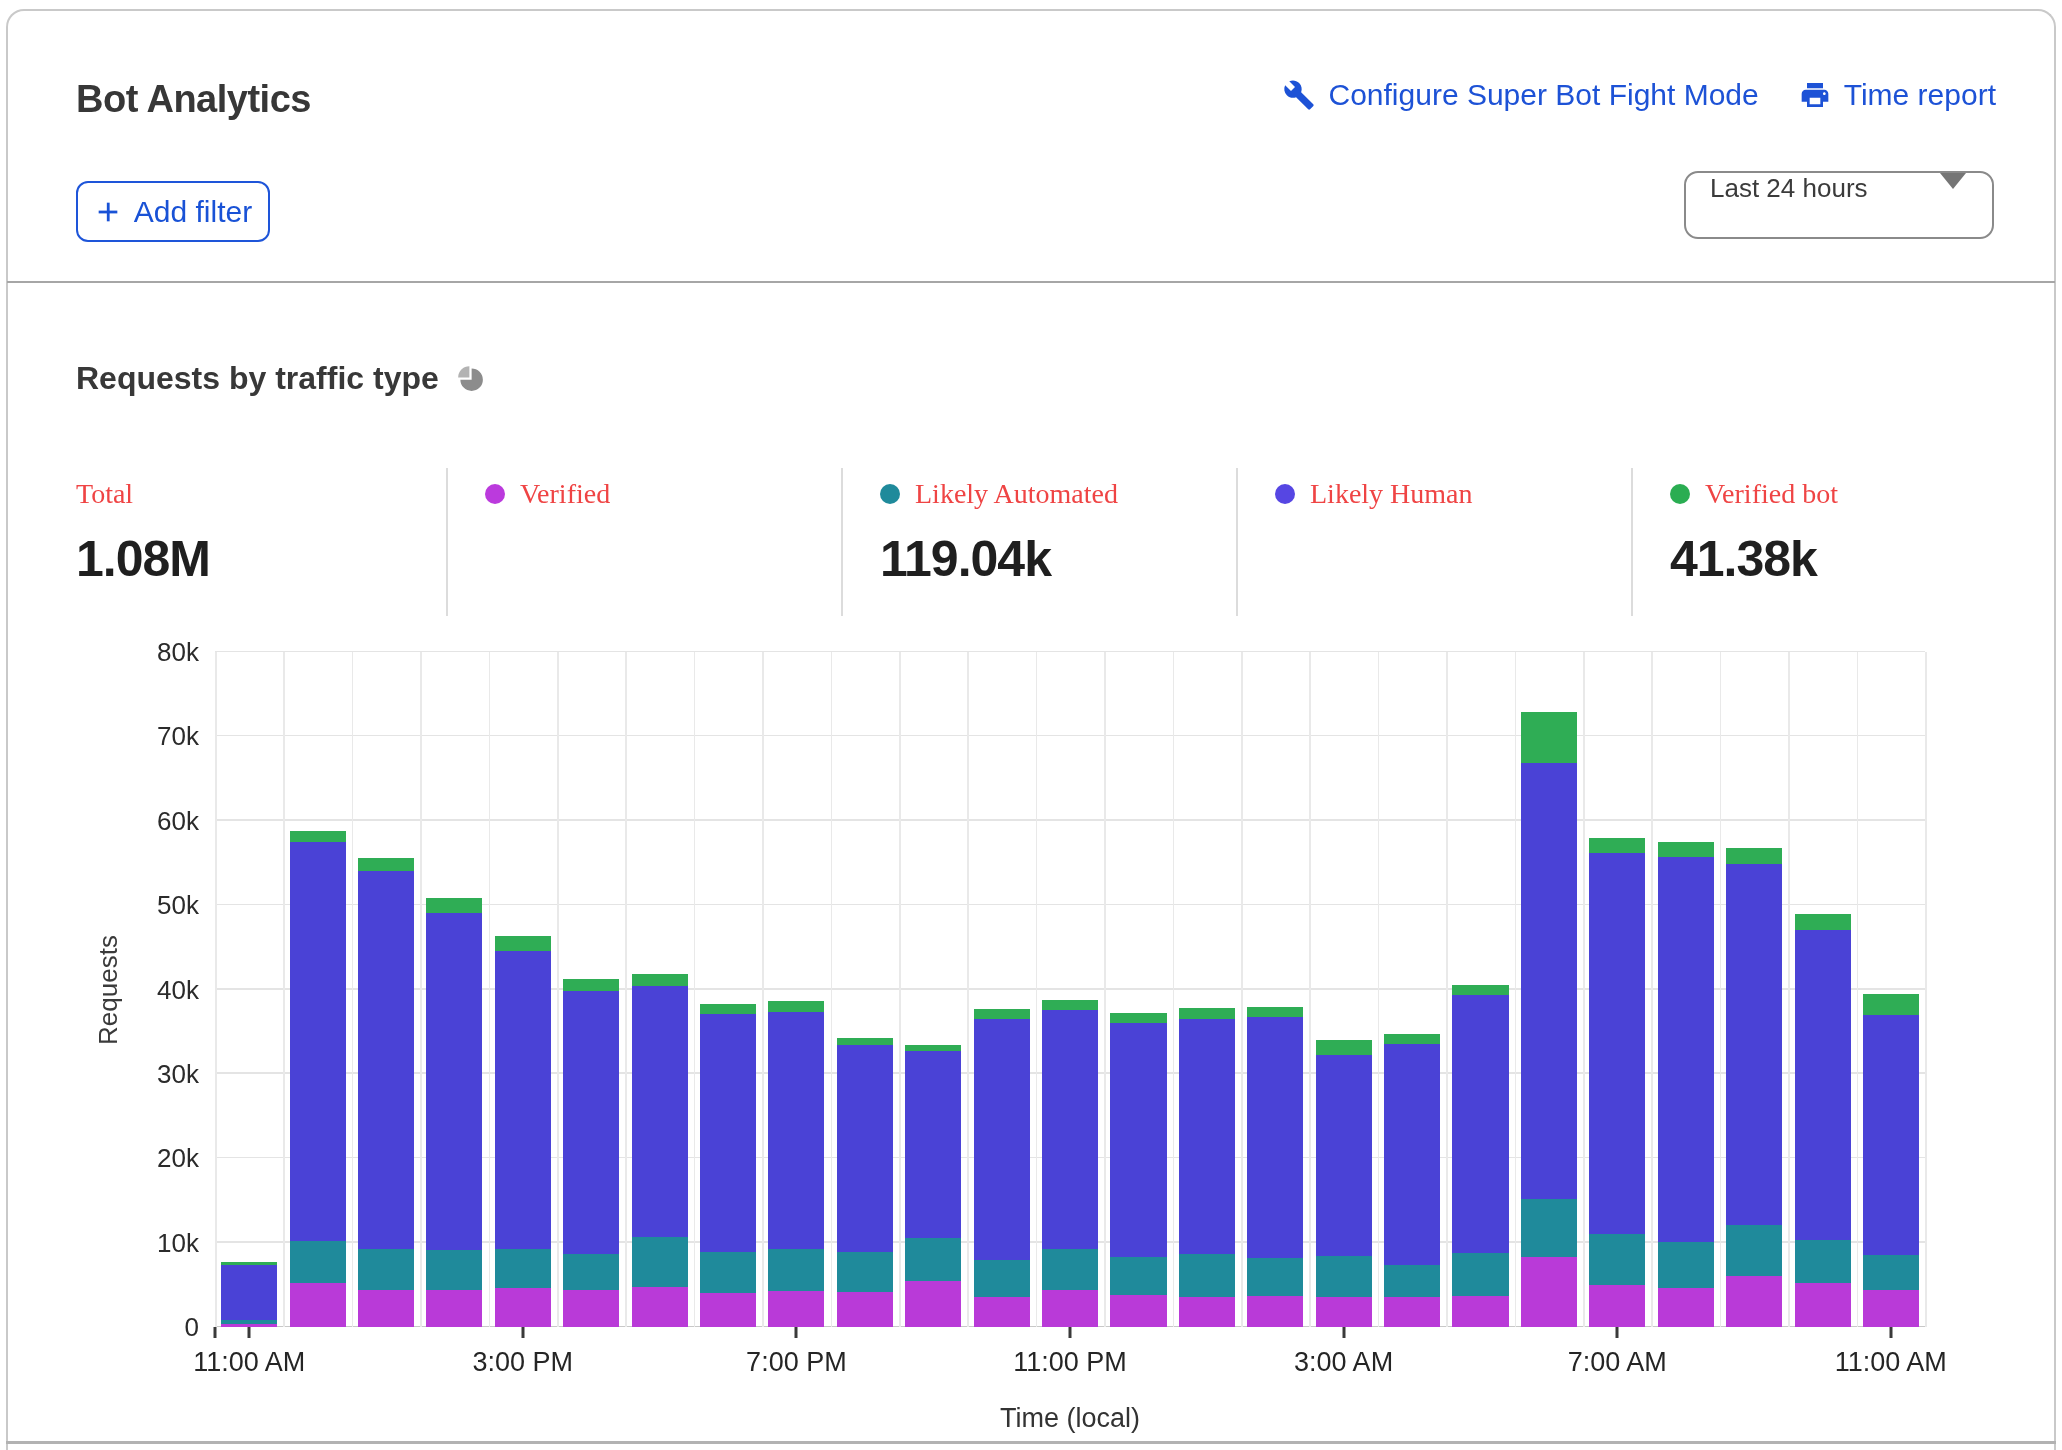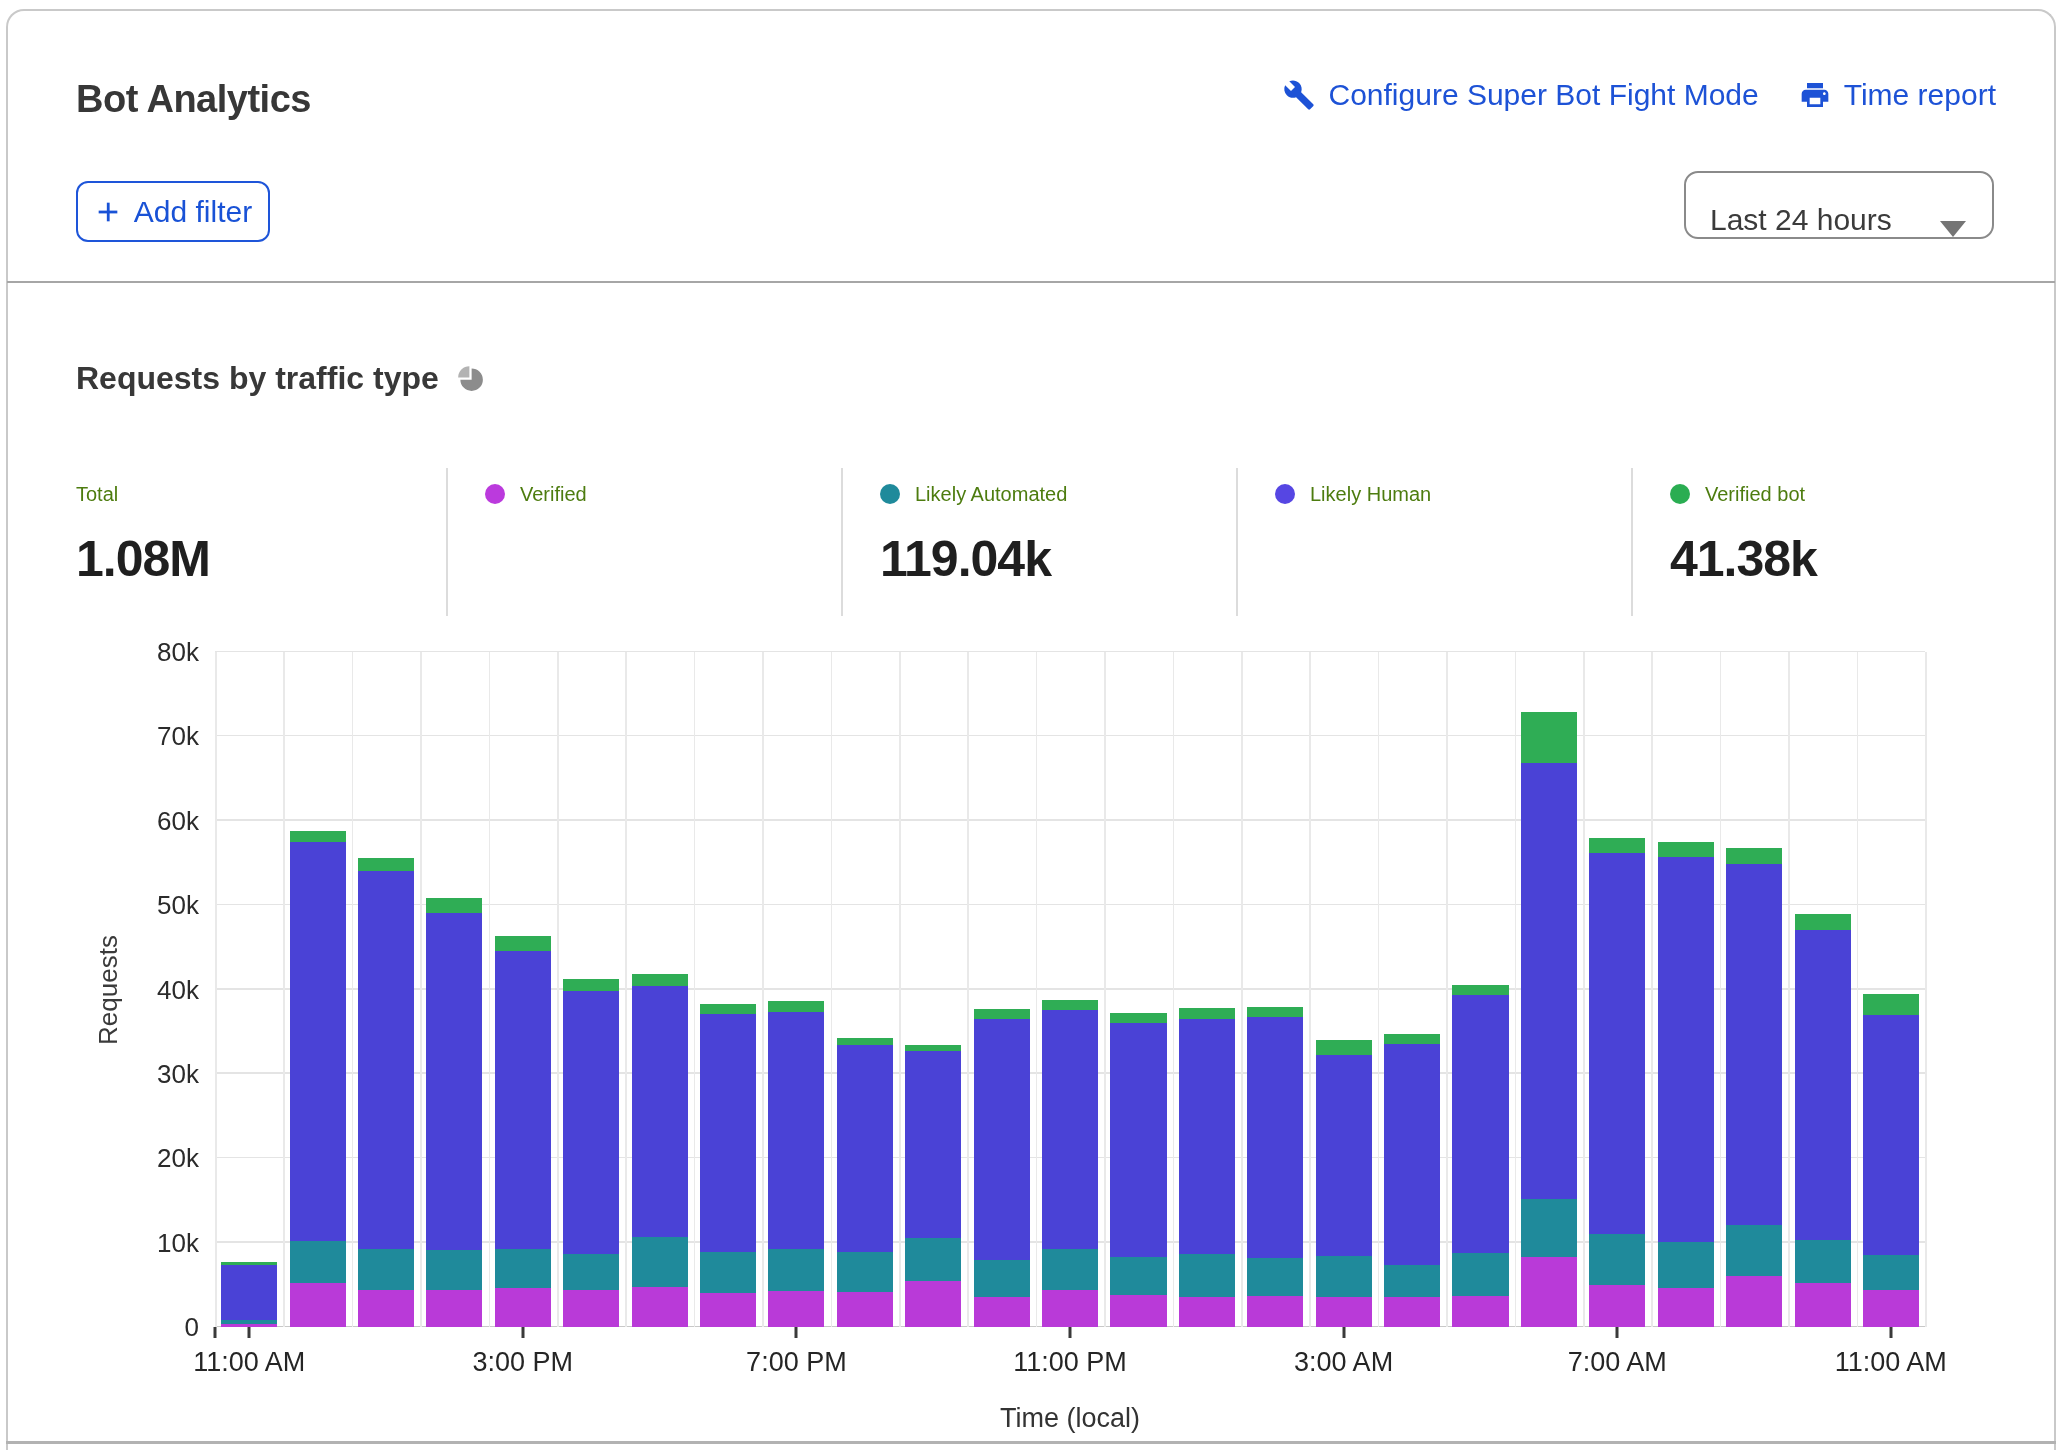--- a/index.html
+++ b/index.html
@@ -14,35 +14,35 @@
 
   .page-title{position:absolute;left:76px;top:78px;margin:0;font-size:38px;font-weight:700;color:#373737;letter-spacing:-0.5px;}
   .header-links{position:absolute;right:66px;top:78px;display:flex;align-items:center;gap:40px;}
   .link{display:flex;align-items:center;gap:13px;color:#1d52d6;font-size:30px;text-decoration:none;cursor:pointer;}
   .link svg{flex:0 0 auto;}
 
   .add-filter{position:absolute;left:76px;top:181px;width:194px;height:61px;background:#fff;
         border:2.5px solid #1e55d9;border-radius:12px;display:flex;align-items:center;justify-content:center;
         gap:12px;color:#1952d6;font-size:30px;font-family:inherit;cursor:pointer;}
   .dropdown{position:absolute;left:1684px;top:171px;width:310px;height:68px;background:#fff;
-        border:2px solid #8a8a8a;border-radius:14px;display:flex;align-items:flex-end;justify-content:space-between;
-        padding:0 26px 0 24px;font-size:30px;color:#3b3b3b;cursor:pointer;}
+        border:2px solid #8a8a8a;border-radius:14px;display:flex;align-items:flex-start;justify-content:space-between;
+        padding:0 26px 0 24px;font-size:26px;color:#3b3b3b;cursor:pointer;}
   .caret{width:0;height:0;border-left:13px solid transparent;border-right:13px solid transparent;
         border-top:16px solid #757575;}
 
   .section-title-row{position:absolute;left:76px;top:360px;display:flex;align-items:center;gap:18px;}
   .section-title{margin:0;font-size:32px;font-weight:700;color:#383838;}
 
   .stats-row{position:absolute;left:76px;top:468px;width:1924px;display:grid;
         grid-template-columns:370px 395px 395px 395px 1fr;}
   .stat-col{padding:8px 0 28px 0;}
   .stat-col.divided{border-left:2px solid #dcdcdc;padding-left:37px;}
   .stat-label-row{display:flex;align-items:center;gap:15px;height:36px;}
   .dot{width:20px;height:20px;border-radius:50%;flex:0 0 auto;}
-  .stat-label{font-size:20px;color:#4d7c0f;}
+  .stat-label{font-size:28px;color:#ef4444;font-family:Liberation Serif, serif;}
   .stat-value{font-size:50px;font-weight:700;color:#1f1f1f;margin-top:18px;letter-spacing:-1px;}
 
   .chart-area{position:absolute;left:215px;top:652px;width:1710px;height:675px;}
   .plot{position:absolute;inset:0;}
   .hline{position:absolute;left:0;right:0;height:1.5px;background:#e4e4e4;}
   .hline.base{background:#c8c8c8;}
   .vline{position:absolute;top:0;bottom:0;width:1.5px;background:#e9e9e9;}
   .ytick{position:absolute;right:calc(100% + 16px);transform:translateY(50%);font-size:26px;color:#2b2b2b;white-space:nowrap;}
   .slots{position:absolute;inset:0;display:flex;z-index:2;}
   .slot{flex:1 1 0;display:flex;align-items:flex-end;justify-content:center;height:100%;}

